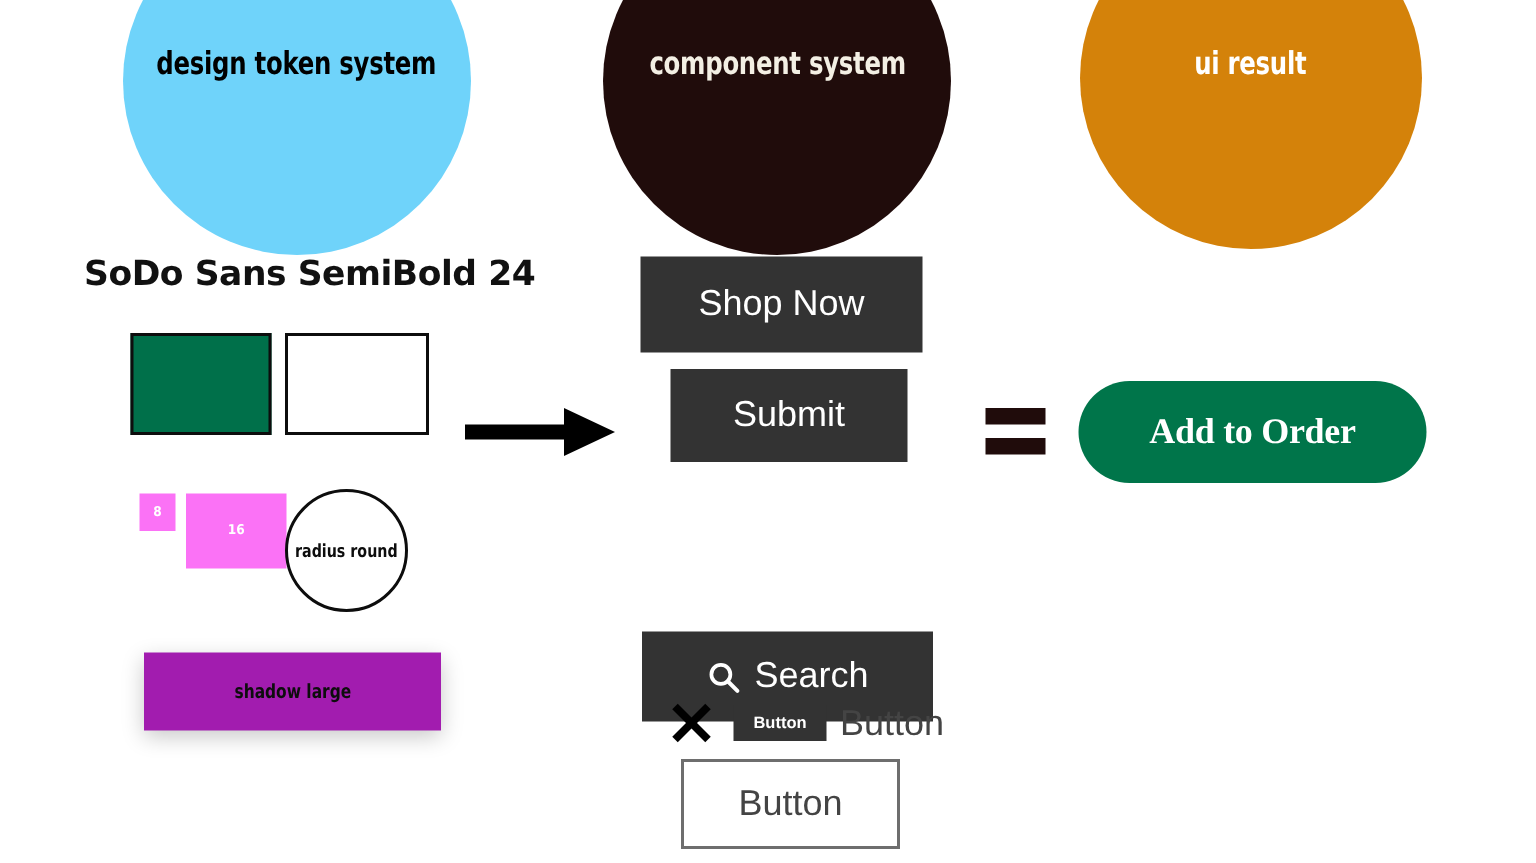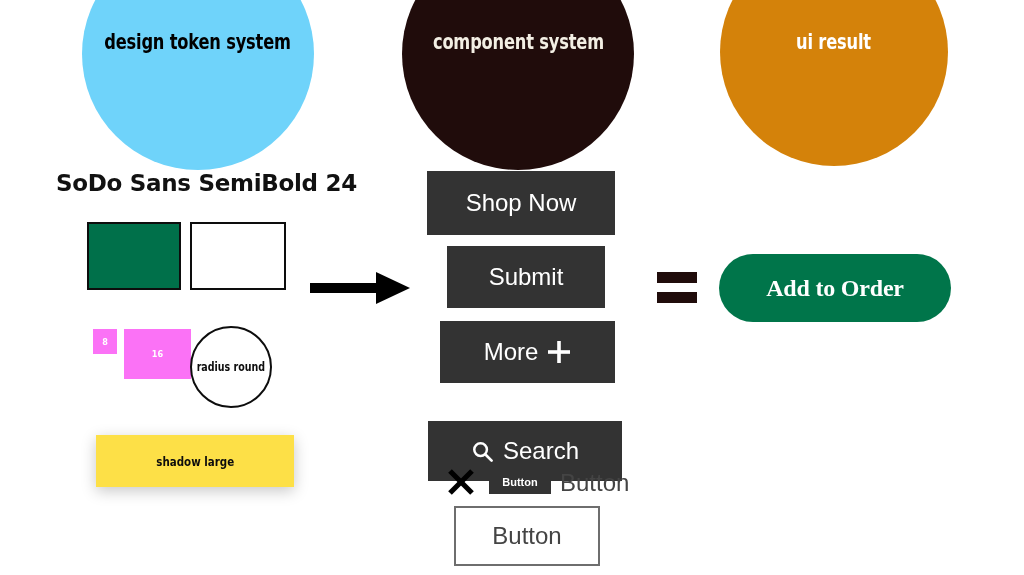--- a/index.html
+++ b/index.html
@@ -145,21 +145,21 @@
     color: #0D0D0D;
     white-space: nowrap;
     transform: scaleX(0.88);
   }
   #shadow-large {
     position: absolute;
     left: 96px;
     top: 435px;
     width: 198px;
     height: 52px;
-    background: #fde047;
+    background: #a21caf;
     box-shadow: 0 4px 14px rgba(0,0,0,0.22);
     display: flex;
     align-items: center;
     justify-content: center;
   }
   #shadow-large span {
     font-family: "Liberation Sans Narrow", "DejaVu Sans Condensed", "Liberation Sans", sans-serif;
     font-weight: 700;
     font-size: 13px;
     color: #0D0D0D;
@@ -349,29 +349,20 @@
   </svg>
 
   <div class="comp-button" id="btn-shop-now">
     <span>Shop Now</span>
   </div>
 
   <div class="comp-button" id="btn-submit">
     <span>Submit</span>
   </div>
 
-  <div class="comp-button" id="btn-more">
-    <span>More</span>
-    <span class="plus-icon">
-      <svg width="24" height="24" viewBox="0 0 24 24">
-        <rect x="10.2" y="1" width="3.6" height="22" fill="#FFFFFF"></rect>
-        <rect x="1" y="10.2" width="22" height="3.6" fill="#FFFFFF"></rect>
-      </svg>
-    </span>
-  </div>
 
   <div class="comp-button" id="btn-search">
     <span class="search-icon">
       <svg width="23" height="23" viewBox="0 0 24 24">
         <circle cx="10" cy="10" r="6.6" fill="none" stroke="#FFFFFF" stroke-width="2.6"></circle>
         <line x1="14.8" y1="14.8" x2="21.5" y2="21.5" stroke="#FFFFFF" stroke-width="2.8" stroke-linecap="round"></line>
       </svg>
     </span>
     <span>Search</span>
   </div>

